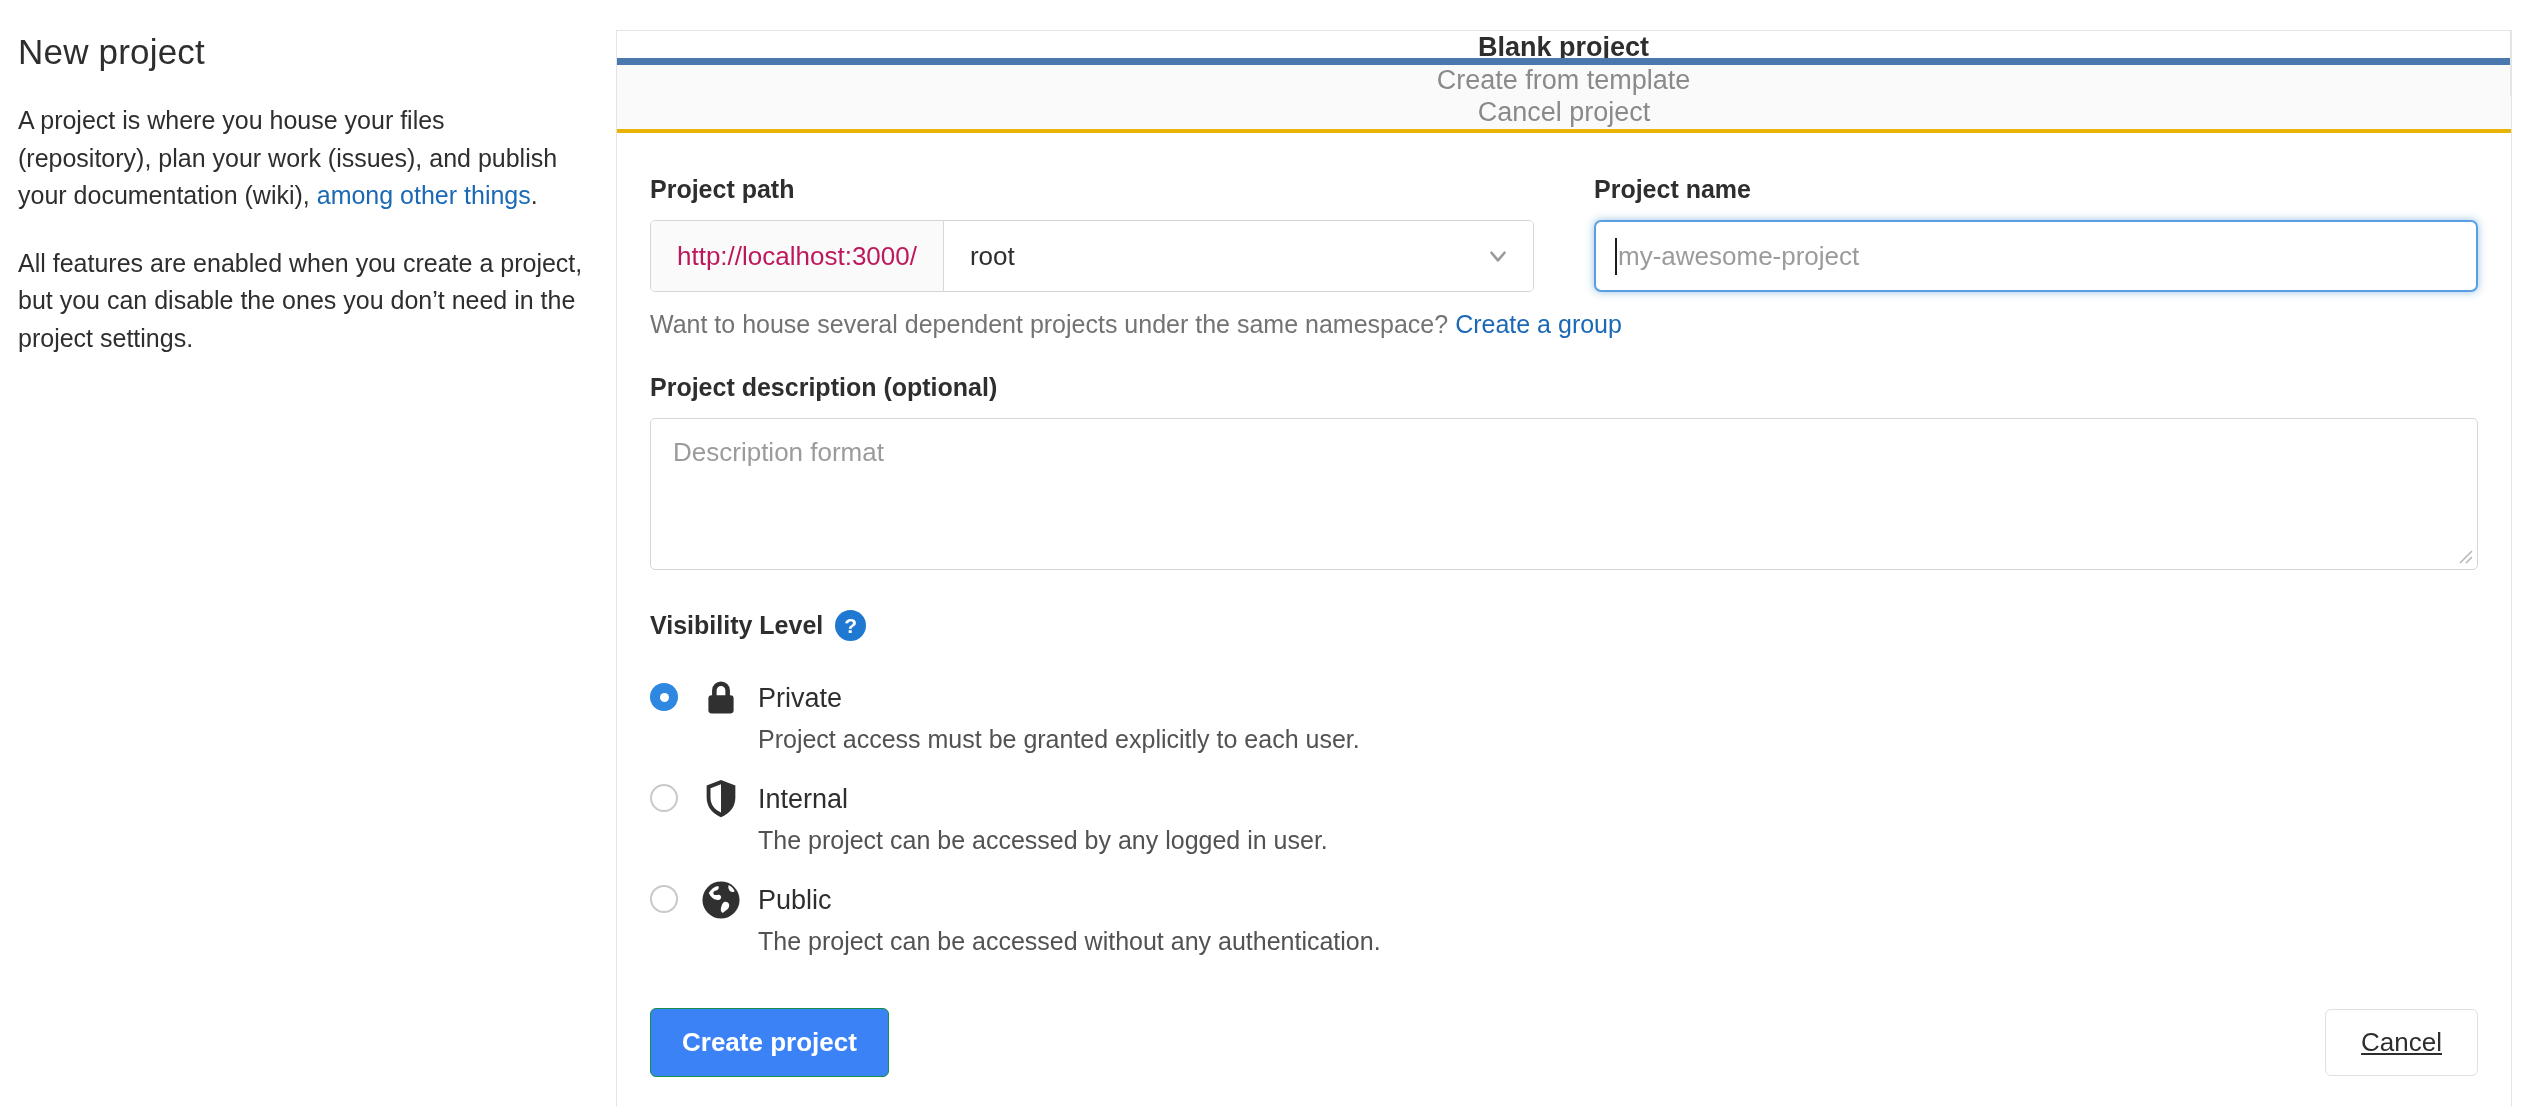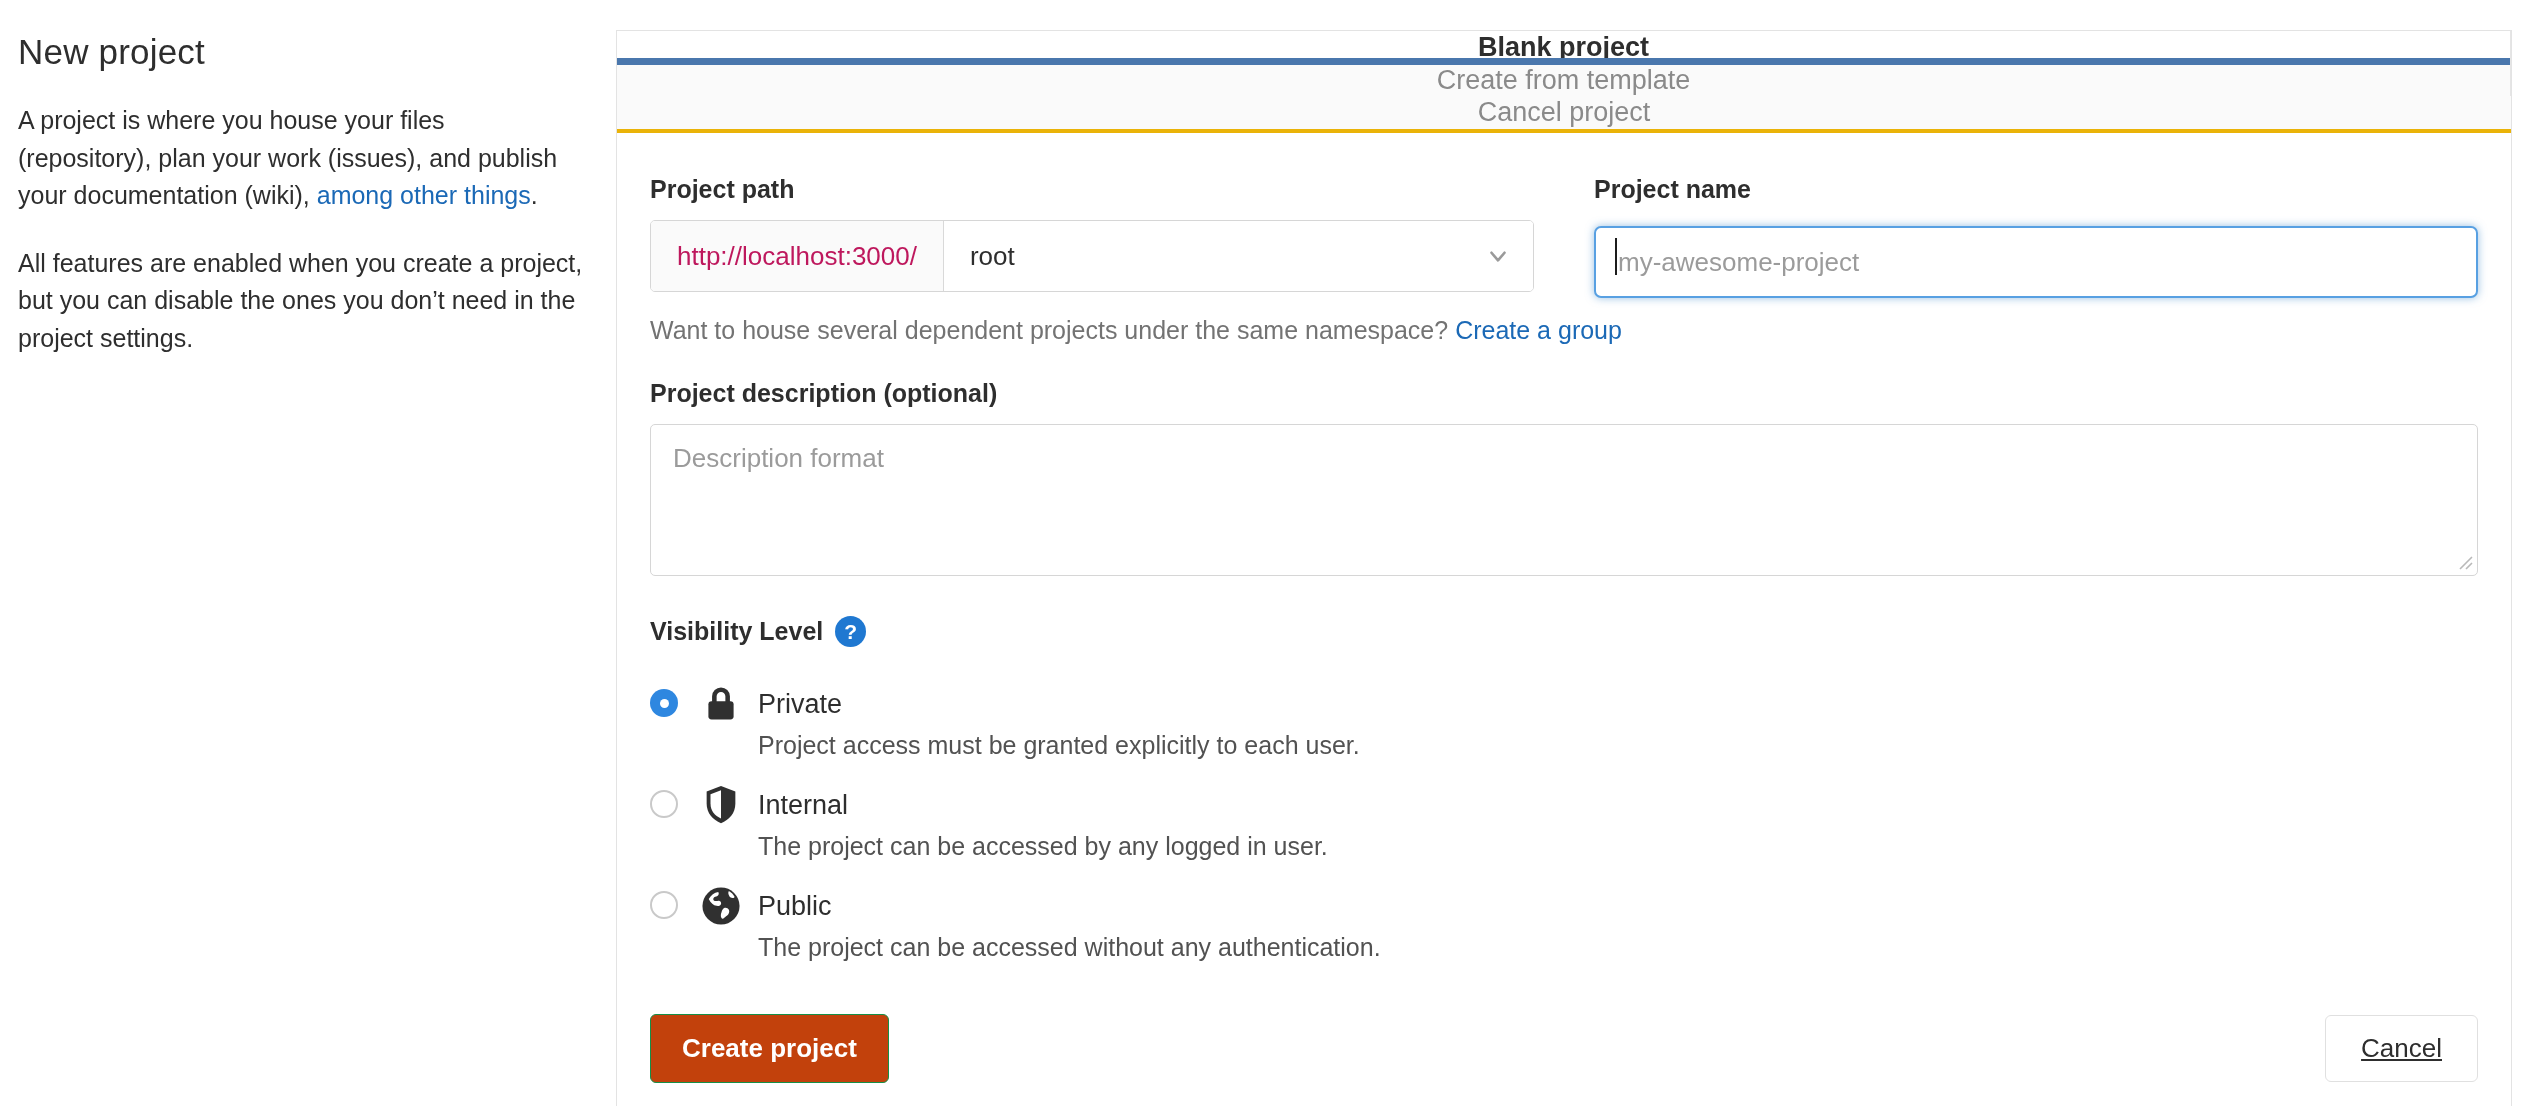--- a/index.html
+++ b/index.html
@@ -36,21 +36,21 @@
   .input-group { display: flex; height: 72px; border: 1px solid #d6d6d6; border-radius: 5px; overflow: hidden; background: #fff; }
   .addon { background: #fafafa; border-right: 1px solid #d9d9d9; display: flex; align-items: center;
            padding: 0 26px; font-size: 26px; color: #be185d; white-space: nowrap; }
   .ns-select { flex: 1; display: flex; align-items: center; justify-content: space-between;
                padding: 0 22px 0 26px; font-size: 26px; color: #2e2e2e; cursor: pointer; background: #fff; }
   .chev { width: 26px; height: 26px; flex: none; }
 
   .name-wrap { position: relative; }
   .name-input { width: 100%; height: 72px; border: 2px solid #58a0e2; border-radius: 7px;
                 box-shadow: 0 0 9px rgba(66,139,202,.55); padding: 0 22px; font-size: 26px; color: #2e2e2e;
-                outline: none; font-family: inherit; margin-top: 6px; }
+                outline: none; font-family: inherit; }
   .name-input::placeholder { color: #9b9b9b; }
   .caret { position: absolute; left: 21px; top: 18px; width: 2px; height: 37px; background: #1c1c1c; }
 
   .hint { margin-top: 18px; font-size: 25px; color: #737373; }
 
   .section-gap { margin-top: 34px; }
 
   .desc-wrap { position: relative; }
   textarea.desc { width: 100%; height: 152px; border: 1px solid #d6d6d6; border-radius: 5px;
                   padding: 18px 22px; font-size: 26px; color: #2e2e2e; resize: none; outline: none;
@@ -69,21 +69,21 @@
            flex: none; margin-top: 6px; cursor: pointer; position: relative; }
   .radio.checked { border: none; background: #2e87e0; }
   .radio.checked::after { content: ""; position: absolute; left: 50%; top: 50%; width: 9px; height: 9px;
                           margin: -4.5px 0 0 -4.5px; border-radius: 50%; background: #fff; }
   .opt-icon { width: 42px; height: 42px; flex: none; margin: 0 16px 0 22px; }
   .opt-name { font-size: 27px; color: #2e2e2e; line-height: 42px; }
   .opt-desc { font-size: 25px; color: #525252; margin-top: 6px; }
 
   .actions { display: flex; justify-content: space-between; align-items: center; margin-top: 52px; }
   .btn { font-family: inherit; font-size: 26px; border-radius: 6px; cursor: pointer; }
-  .btn-create { background: #c2410c; border: 1px solid #168f48; color: #fff; font-weight: 700;
+  .btn-create { background: #3b82f6; border: 1px solid #168f48; color: #fff; font-weight: 700;
                 height: 69px; padding: 0 31px; }
   .btn-cancel { background: #fff; border: 1px solid #e0e0e0; color: #2e2e2e; height: 67px; padding: 0 35px; text-decoration: underline; }
 </style>
 </head>
 <body>
 
 <div class="page">
 
   <aside class="sidebar">
     <h1>New project</h1>

